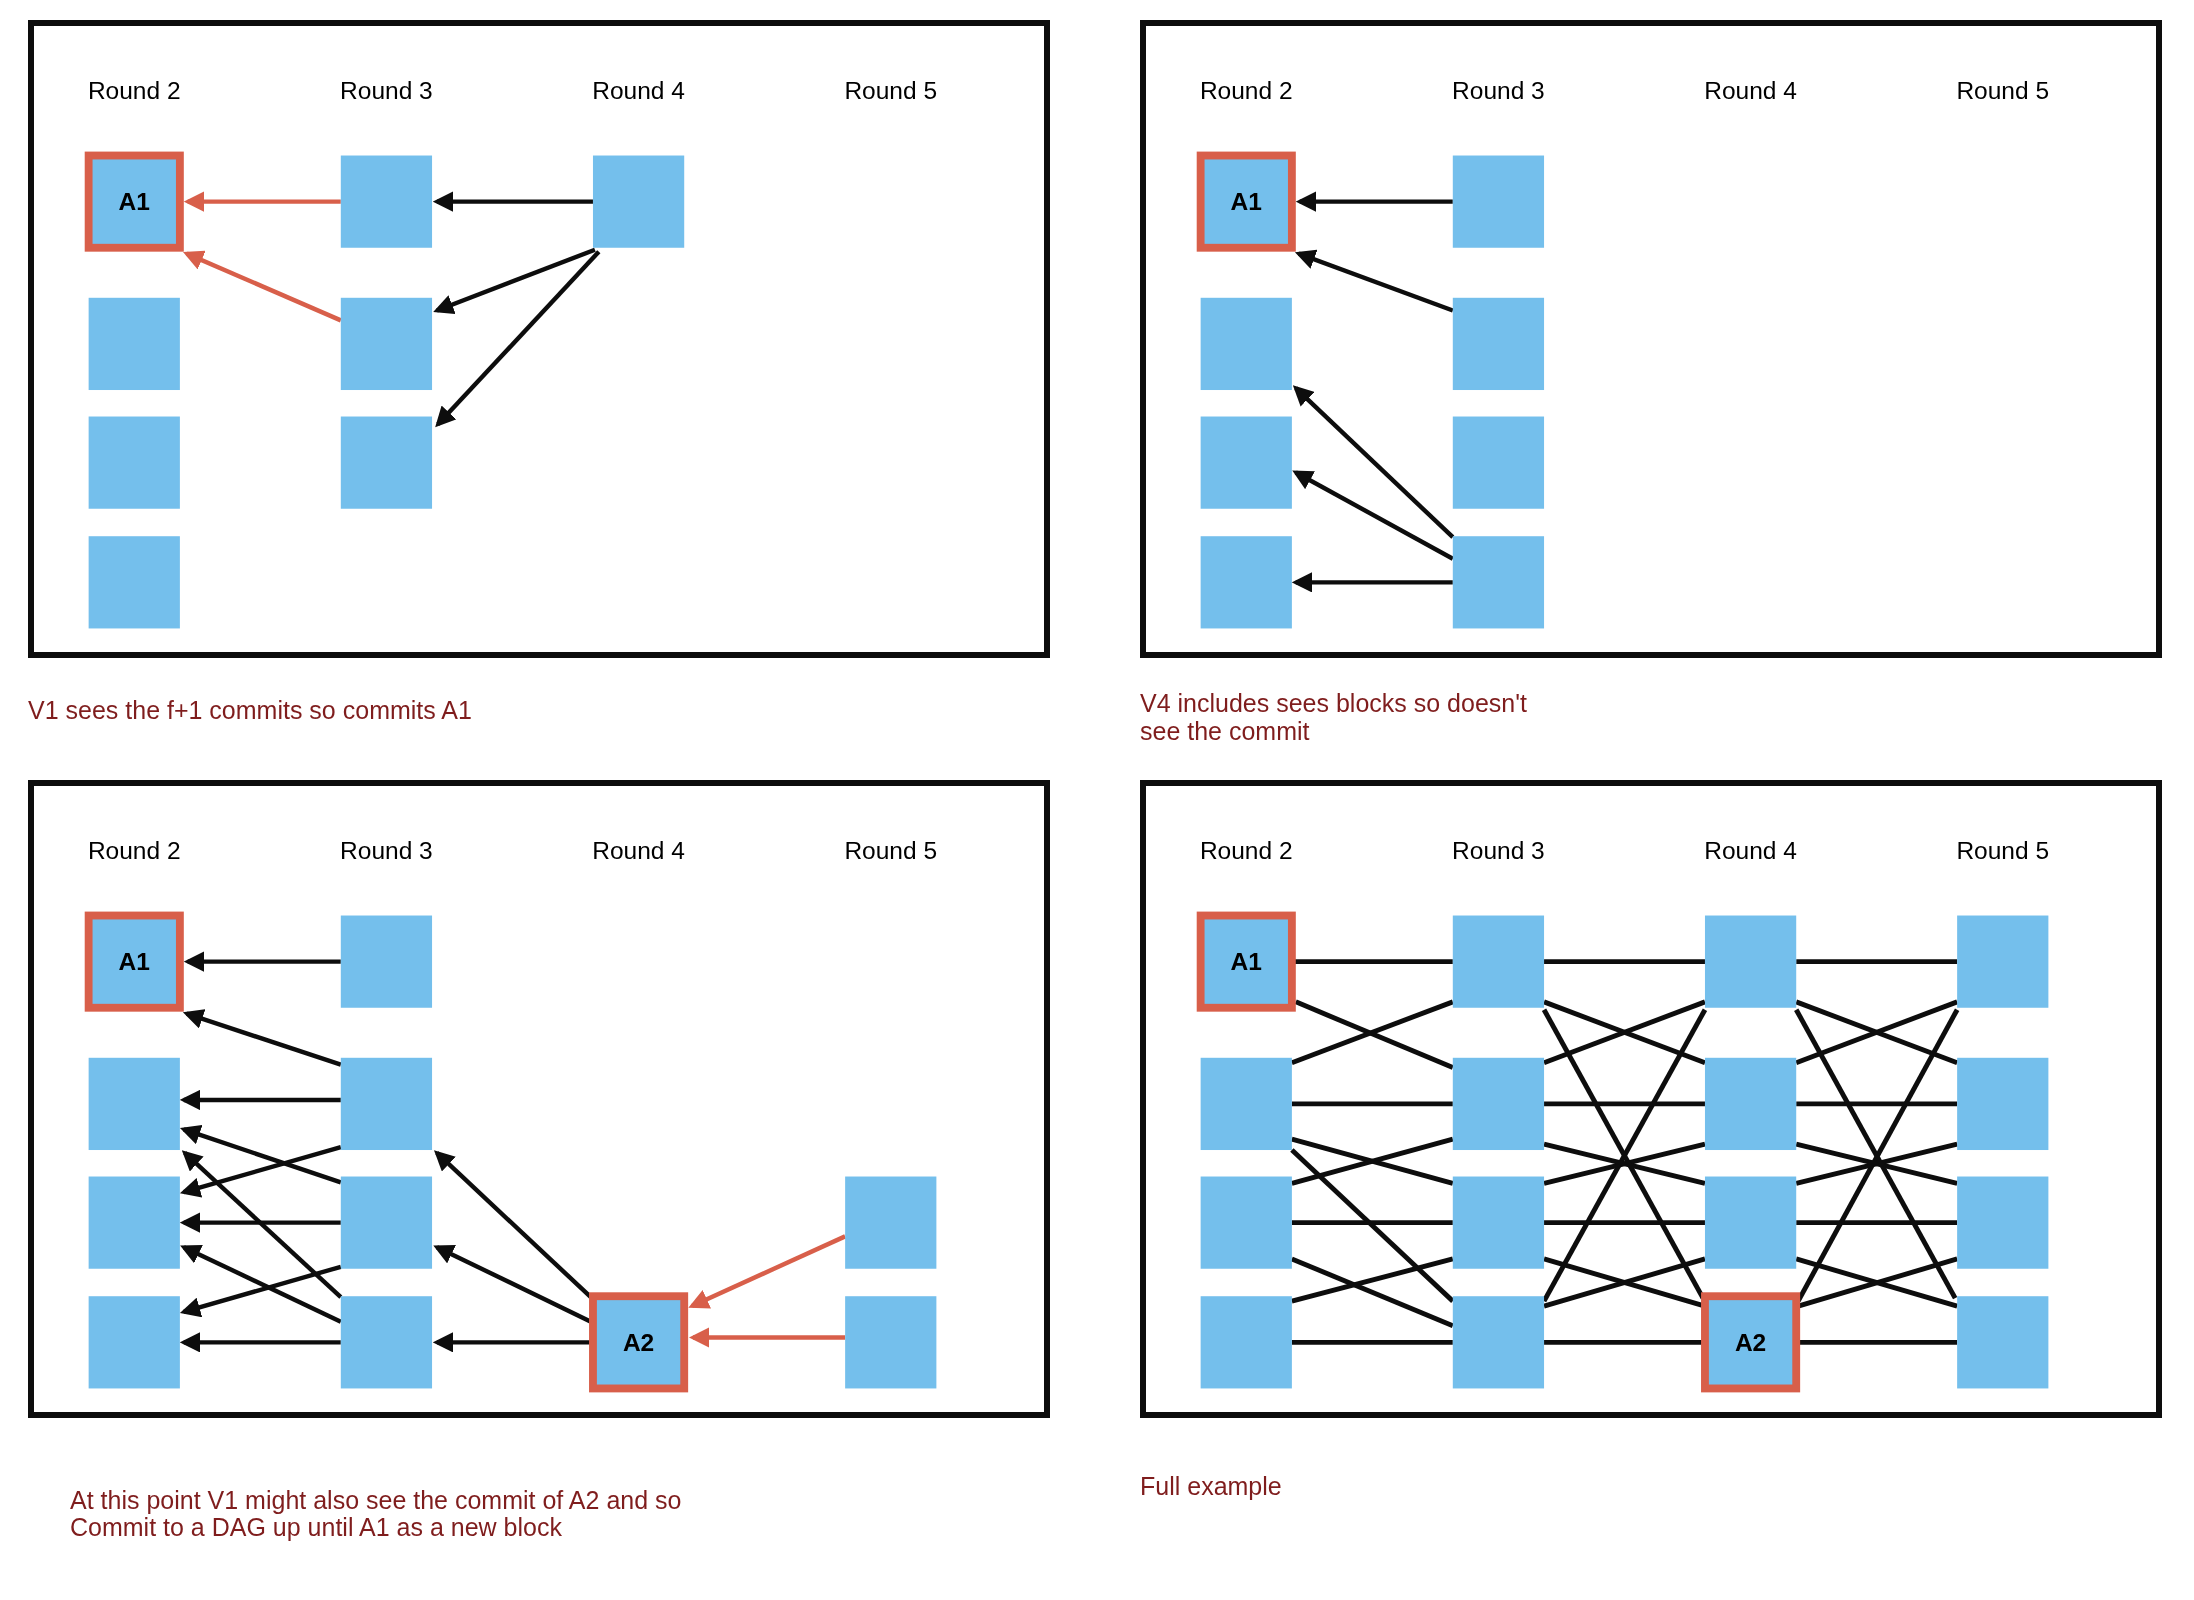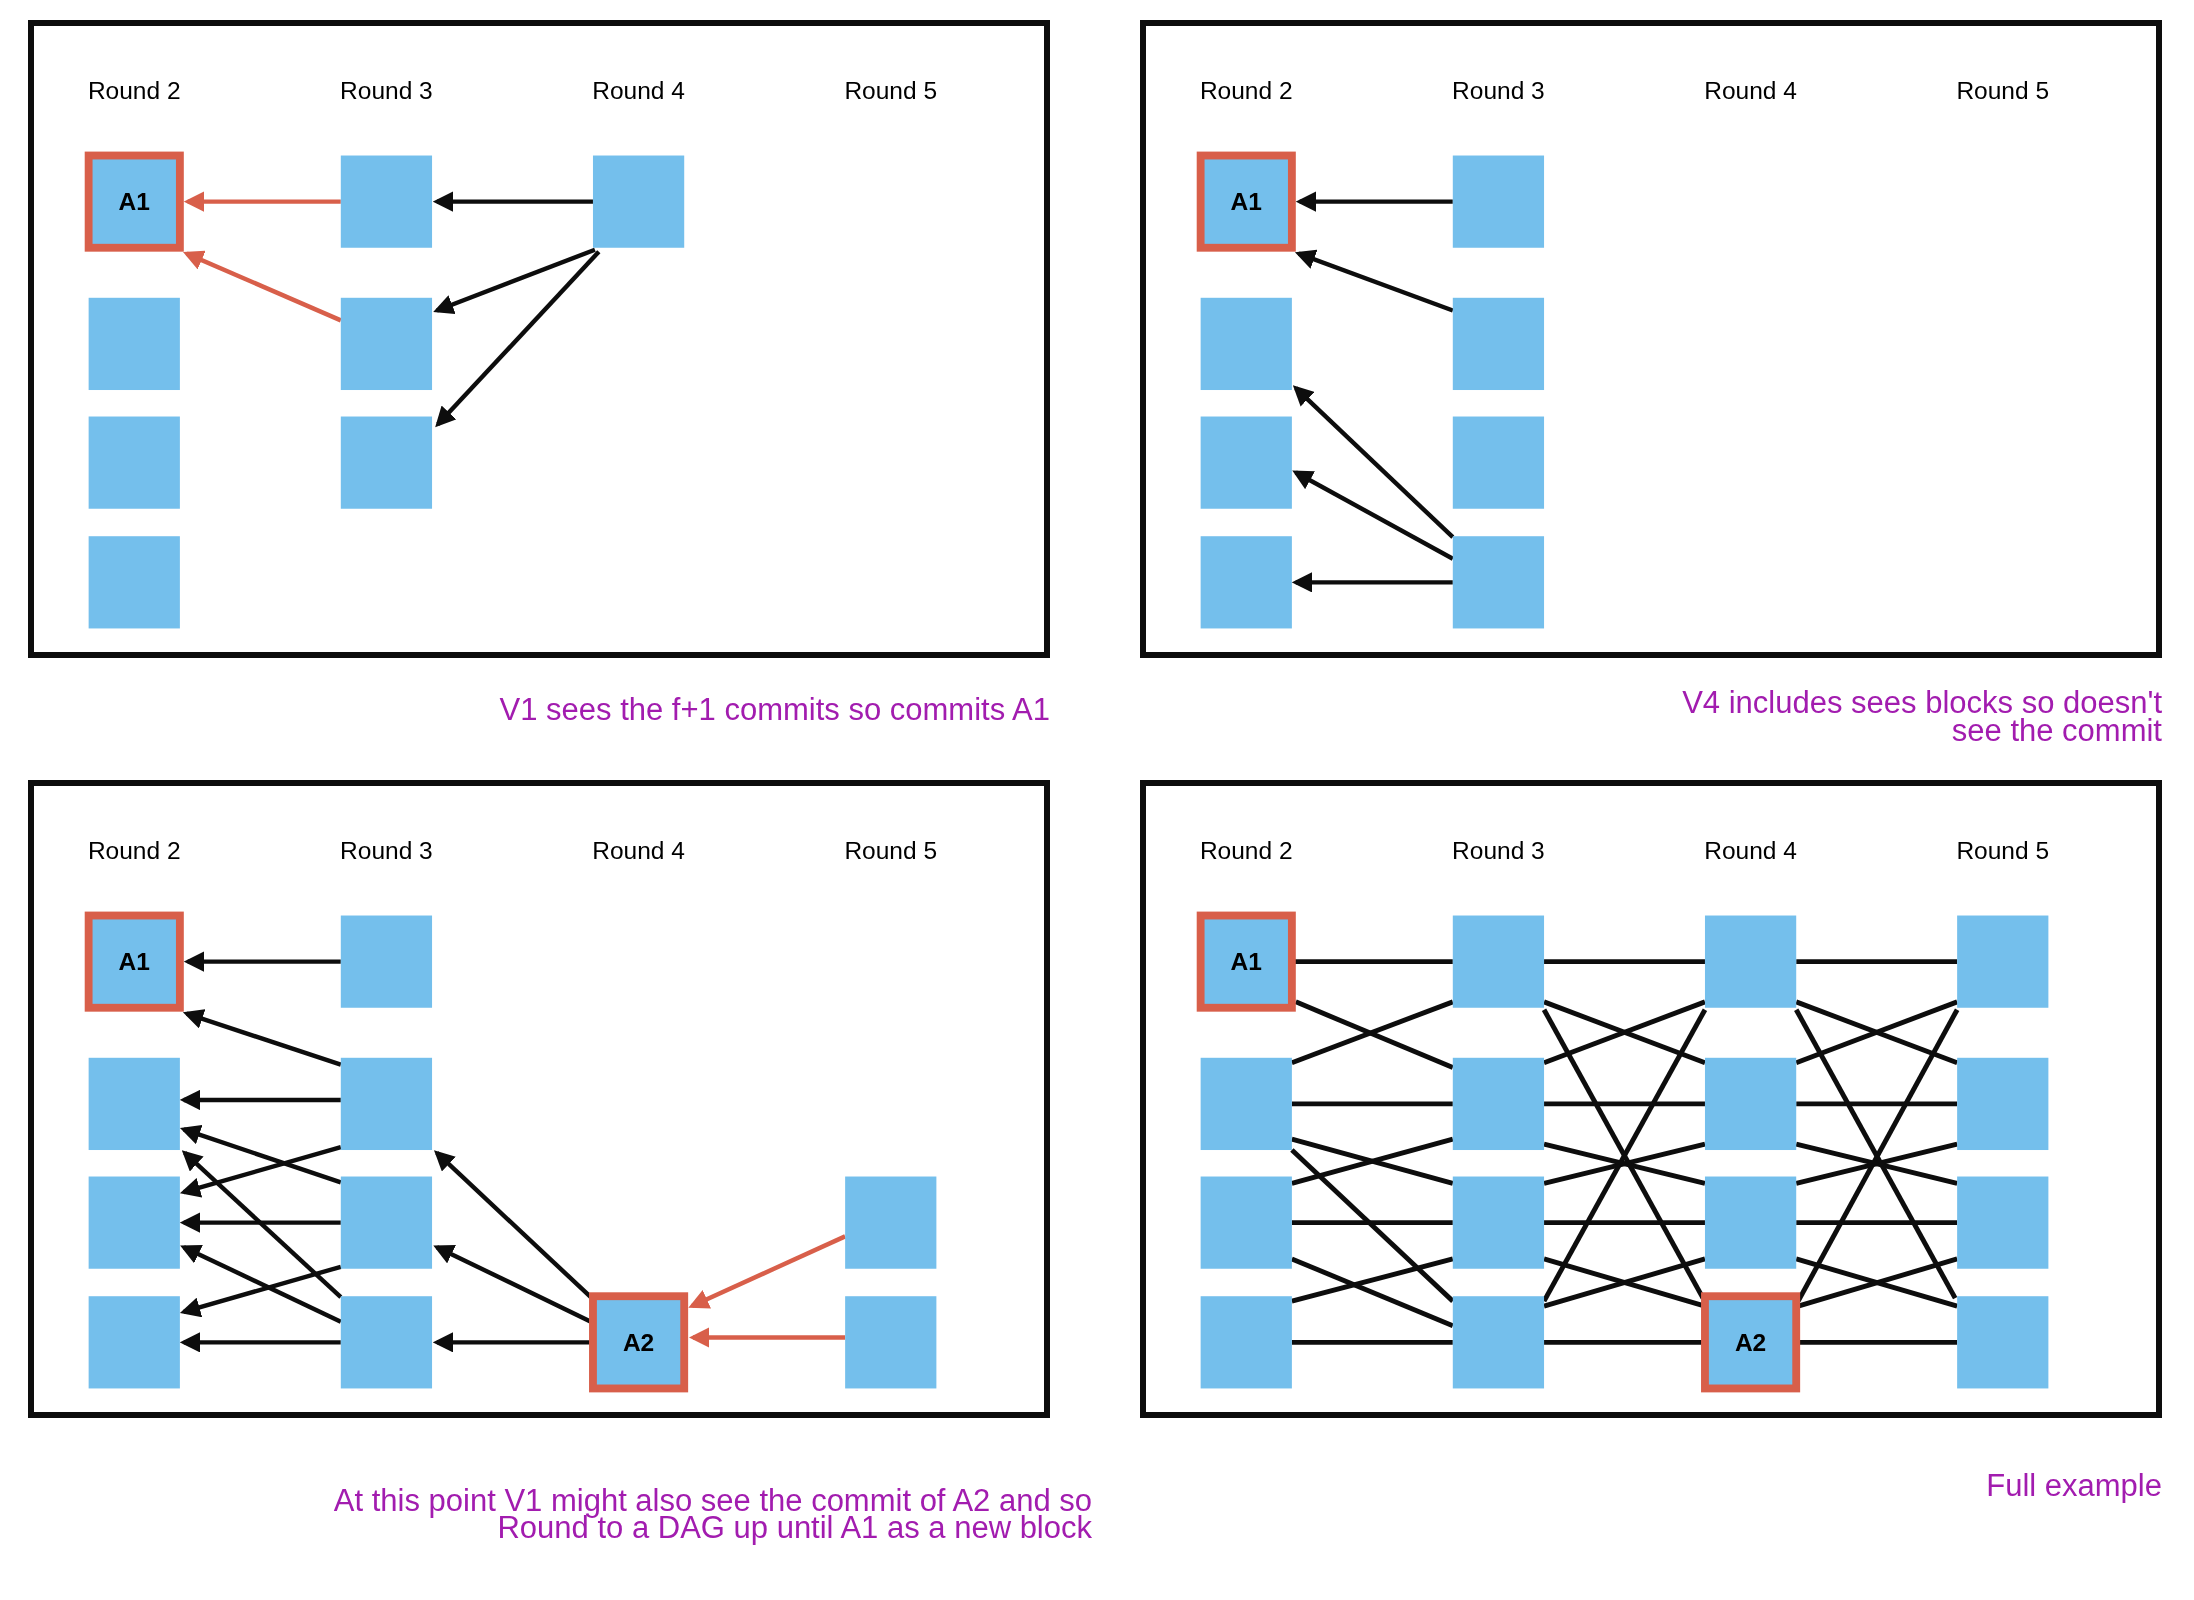--- a/index.html
+++ b/index.html
@@ -3,21 +3,21 @@
 <meta charset="utf-8">
 <style>
   html,body{margin:0;padding:0;background:#ffffff;}
   body{width:2194px;height:1600px;position:relative;font-family:"Liberation Sans",sans-serif;overflow:hidden;}
   .panel{position:absolute;width:1022px;height:638px;border:6px solid #0d0d0d;box-sizing:border-box;background:#ffffff;}
   .panel svg{position:absolute;left:0;top:0;width:100%;height:100%;display:block;}
   #panel-0{left:28px;top:20px;}
   #panel-1{left:1140px;top:20px;}
   #panel-2{left:28px;top:780px;}
   #panel-3{left:1140px;top:780px;}
-  .caption{position:absolute;text-align:right;font-size:31px;line-height:28px;color:#a21caf;}
+  .caption{position:absolute;text-align:left;font-size:25px;line-height:28px;color:#7f1d1d;}
   #caption-0{left:28px;top:696px;width:1022px;}
   #caption-1{left:1140px;top:689px;width:1022px;}
   #caption-2{left:70px;top:1456px;width:1022px;line-height:27px;}
   #caption-2 .para2{margin-top:31px;}
   #caption-3{left:1140px;top:1472px;width:1022px;}
 </style>
 </head>
 <body>
 
 <div>
@@ -201,21 +201,21 @@
   </div>
 
   <div id="caption-1" class="caption">
     <div>V4 includes sees blocks so doesn't</div>
     <div>see the commit</div>
   </div>
 
   <div id="caption-2" class="caption">
     <div class="para2">
       <div>At this point V1 might also see the commit of A2 and so</div>
-      <div>Round to a DAG up until A1 as a new block</div>
+      <div>Commit to a DAG up until A1 as a new block</div>
     </div>
   </div>
 
   <div id="caption-3" class="caption">
     <div>Full example</div>
   </div>
 
 </div>
 
 </body></html>

